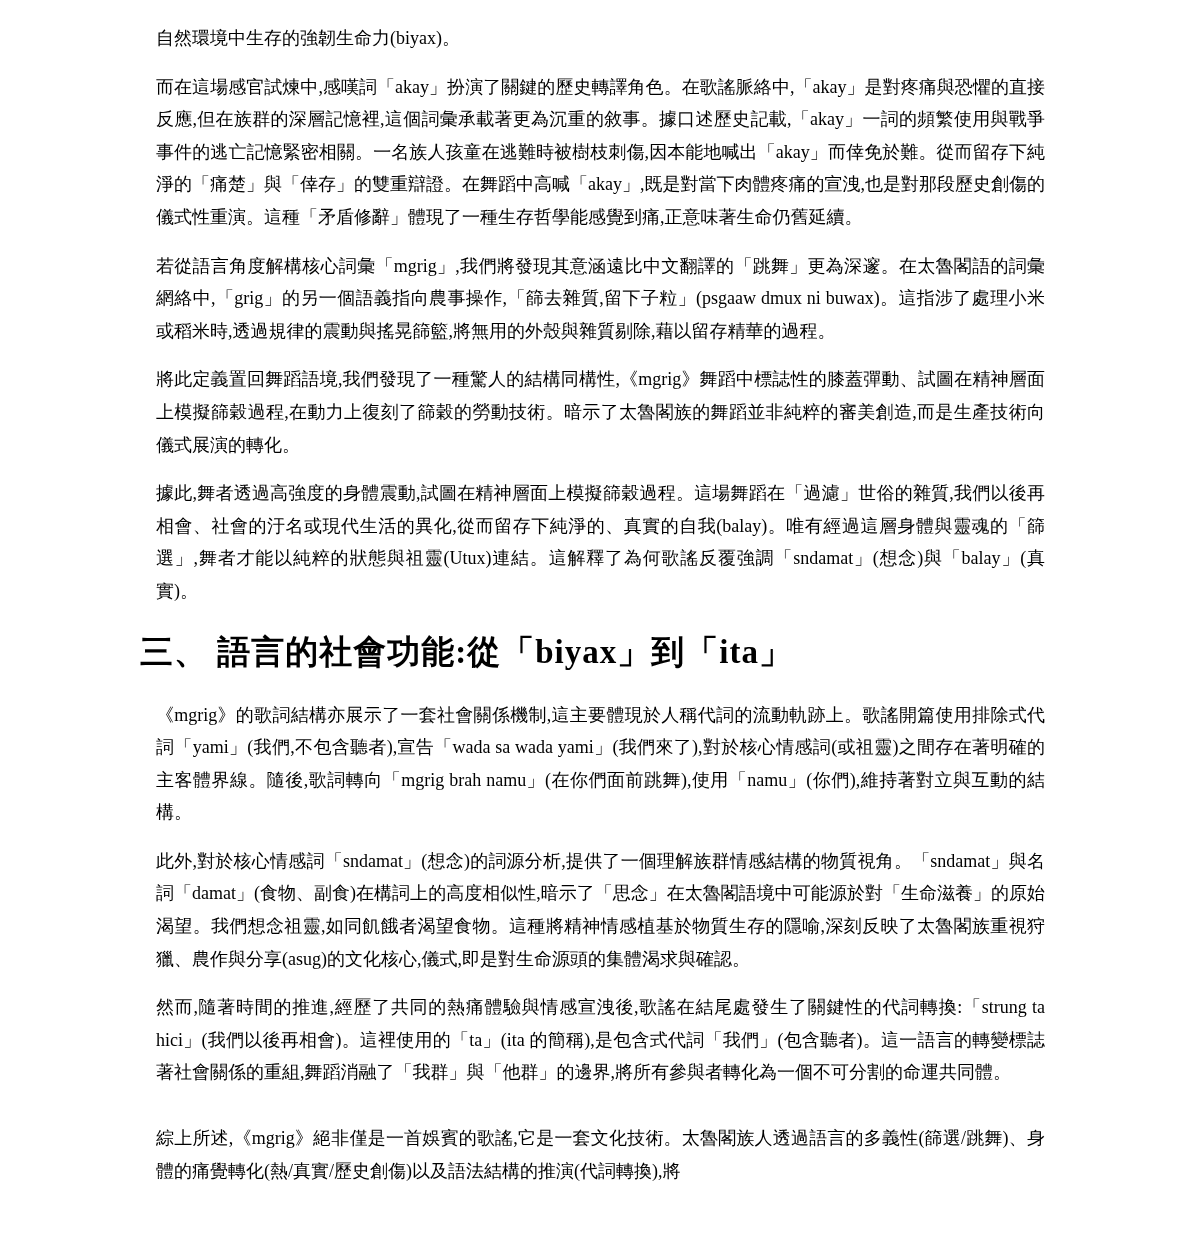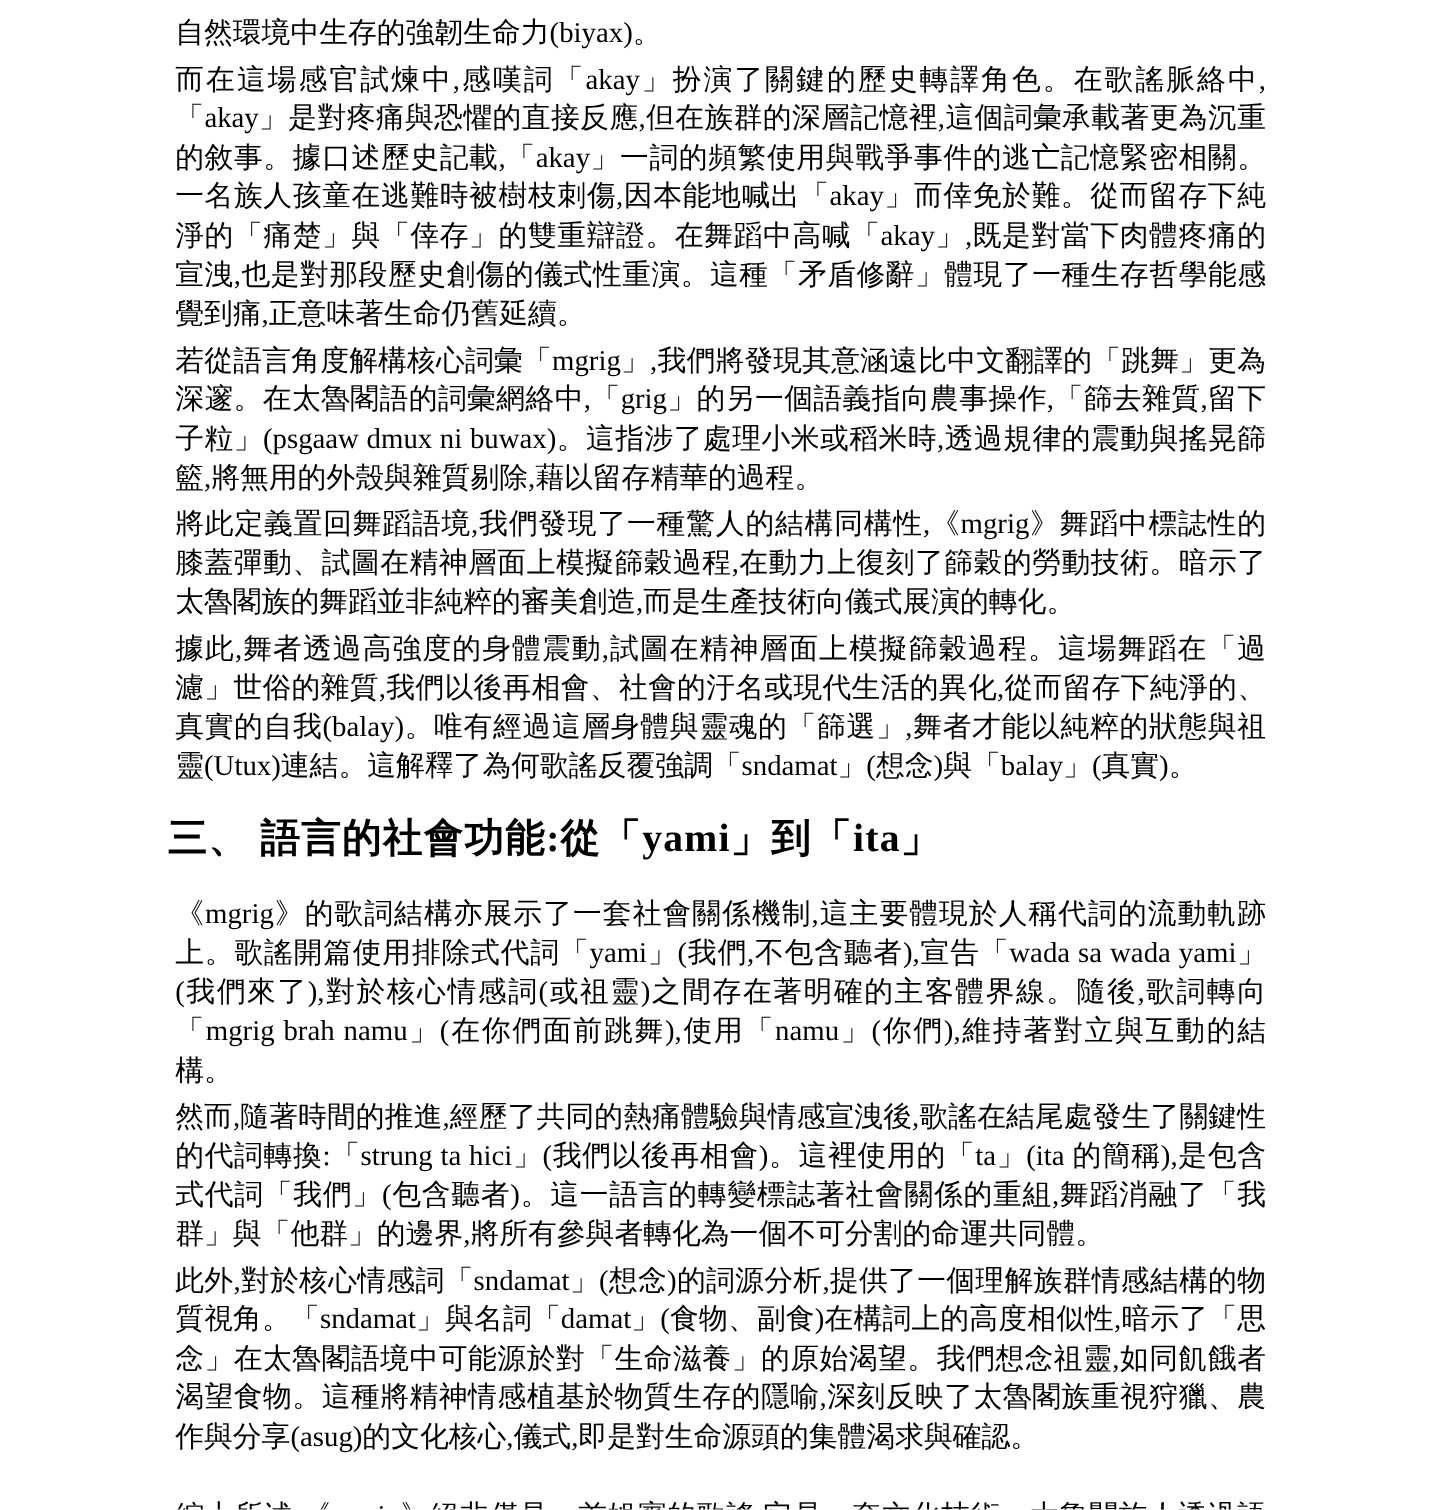--- a/index.html
+++ b/index.html
@@ -15,22 +15,22 @@
     color: #000000;
     font-family: "Liberation Serif", "DejaVu Serif", serif;
   }
   .page {
     position: absolute;
     top: 6px;
     left: 140px;
     width: 921px;
   }
   .body-text {
-    margin: 6px;
-    font-size: 24px;
+    margin: 16px;
+    font-size: 18px;
     line-height: 32.6px;
     text-align: justify;
     text-justify: inter-ideograph;
     word-break: normal;
   }
   .section-heading {
     margin: 25px 0 28px 0;
     font-size: 33px;
     line-height: 38px;
     font-weight: bold;
@@ -48,22 +48,22 @@
 
   <p class="body-text">而在這場感官試煉中,感嘆詞「akay」扮演了關鍵的歷史轉譯角色。在歌謠脈絡中,「akay」是對疼痛與恐懼的直接反應,但在族群的深層記憶裡,這個詞彙承載著更為沉重的敘事。據口述歷史記載,「akay」一詞的頻繁使用與戰爭事件的逃亡記憶緊密相關。一名族人孩童在逃難時被樹枝刺傷,因本能地喊出「akay」而倖免於難。從而留存下純淨的「痛楚」與「倖存」的雙重辯證。在舞蹈中高喊「akay」,既是對當下肉體疼痛的宣洩,也是對那段歷史創傷的儀式性重演。這種「矛盾修辭」體現了一種生存哲學能感覺到痛,正意味著生命仍舊延續。</p>
 
 
   <p class="body-text">若從語言角度解構核心詞彙「mgrig」,我們將發現其意涵遠比中文翻譯的「跳舞」更為深邃。在太魯閣語的詞彙網絡中,「grig」的另一個語義指向農事操作,「篩去雜質,留下子粒」(psgaaw dmux ni buwax)。這指涉了處理小米或稻米時,透過規律的震動與搖晃篩籃,將無用的外殼與雜質剔除,藉以留存精華的過程。</p>
 
   <p class="body-text">將此定義置回舞蹈語境,我們發現了一種驚人的結構同構性,《mgrig》舞蹈中標誌性的膝蓋彈動、試圖在精神層面上模擬篩穀過程,在動力上復刻了篩穀的勞動技術。暗示了太魯閣族的舞蹈並非純粹的審美創造,而是生產技術向儀式展演的轉化。</p>
 
   <p class="body-text">據此,舞者透過高強度的身體震動,試圖在精神層面上模擬篩穀過程。這場舞蹈在「過濾」世俗的雜質,我們以後再相會、社會的汙名或現代生活的異化,從而留存下純淨的、真實的自我(balay)。唯有經過這層身體與靈魂的「篩選」,舞者才能以純粹的狀態與祖靈(Utux)連結。這解釋了為何歌謠反覆強調「sndamat」(想念)與「balay」(真實)。</p>
 
-  <h2 class="section-heading">三、 語言的社會功能:從「yami」到「ita」</h2>
+  <h2 class="section-heading">三、 語言的社會功能:從「biyax」到「ita」</h2>
 
   <p class="body-text">《mgrig》的歌詞結構亦展示了一套社會關係機制,這主要體現於人稱代詞的流動軌跡上。歌謠開篇使用排除式代詞「yami」(我們,不包含聽者),宣告「wada sa wada yami」(我們來了),對於核心情感詞(或祖靈)之間存在著明確的主客體界線。隨後,歌詞轉向「mgrig brah namu」(在你們面前跳舞),使用「namu」(你們),維持著對立與互動的結構。</p>
 
+  <p class="body-text">此外,對於核心情感詞「sndamat」(想念)的詞源分析,提供了一個理解族群情感結構的物質視角。「sndamat」與名詞「damat」(食物、副食)在構詞上的高度相似性,暗示了「思念」在太魯閣語境中可能源於對「生命滋養」的原始渴望。我們想念祖靈,如同飢餓者渴望食物。這種將精神情感植基於物質生存的隱喻,深刻反映了太魯閣族重視狩獵、農作與分享(asug)的文化核心,儀式,即是對生命源頭的集體渴求與確認。</p>
+
   <p class="body-text">然而,隨著時間的推進,經歷了共同的熱痛體驗與情感宣洩後,歌謠在結尾處發生了關鍵性的代詞轉換:「strung ta hici」(我們以後再相會)。這裡使用的「ta」(ita 的簡稱),是包含式代詞「我們」(包含聽者)。這一語言的轉變標誌著社會關係的重組,舞蹈消融了「我群」與「他群」的邊界,將所有參與者轉化為一個不可分割的命運共同體。</p>
-
-  <p class="body-text">此外,對於核心情感詞「sndamat」(想念)的詞源分析,提供了一個理解族群情感結構的物質視角。「sndamat」與名詞「damat」(食物、副食)在構詞上的高度相似性,暗示了「思念」在太魯閣語境中可能源於對「生命滋養」的原始渴望。我們想念祖靈,如同飢餓者渴望食物。這種將精神情感植基於物質生存的隱喻,深刻反映了太魯閣族重視狩獵、農作與分享(asug)的文化核心,儀式,即是對生命源頭的集體渴求與確認。</p>
 
   <p class="body-text spaced-top">綜上所述,《mgrig》絕非僅是一首娛賓的歌謠,它是一套文化技術。太魯閣族人透過語言的多義性(篩選/跳舞)、身體的痛覺轉化(熱/真實/歷史創傷)以及語法結構的推演(代詞轉換),將</p>
 </div>
 
 </body></html>

